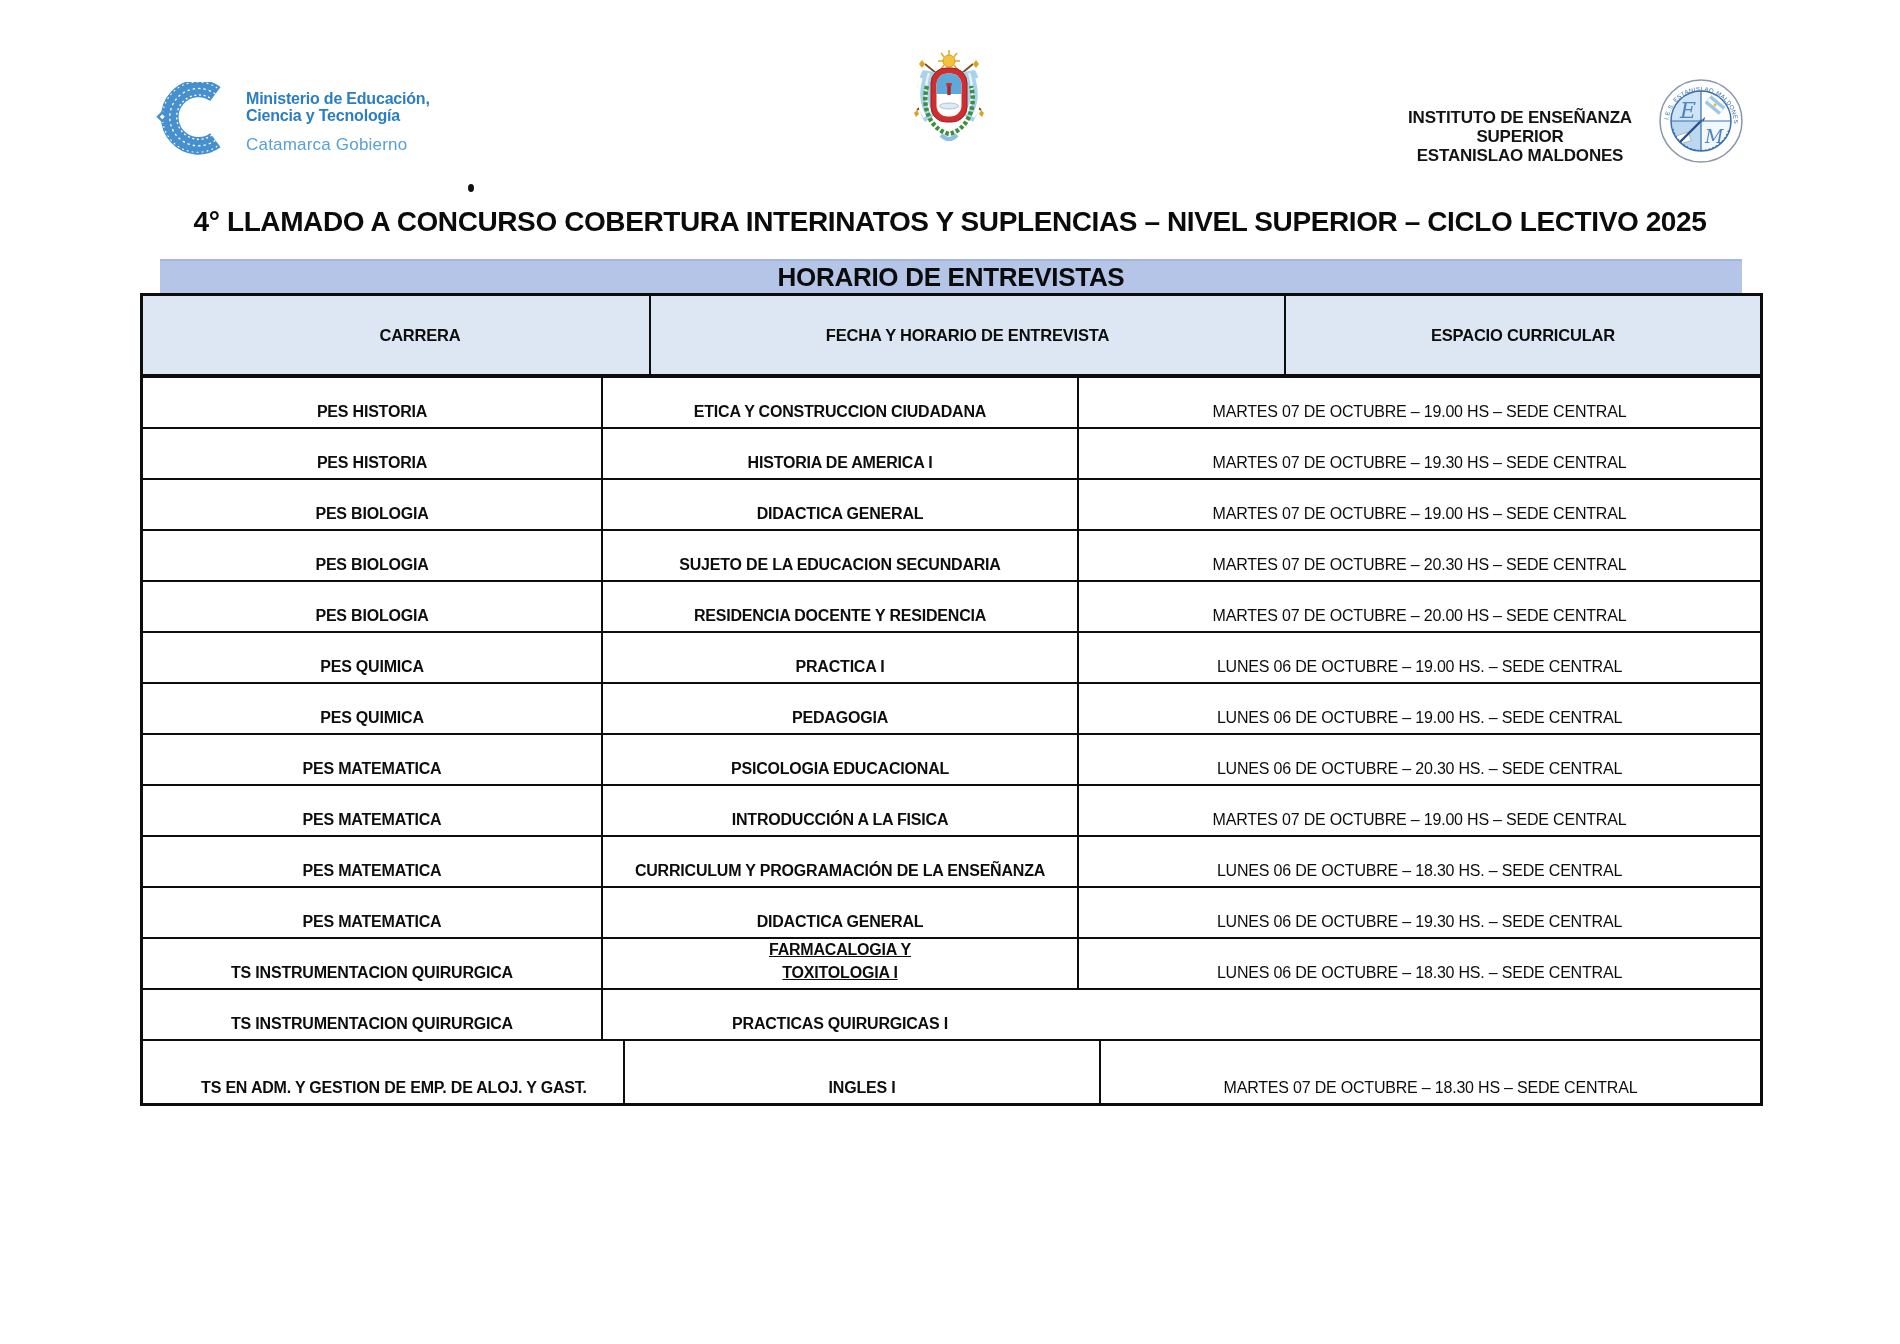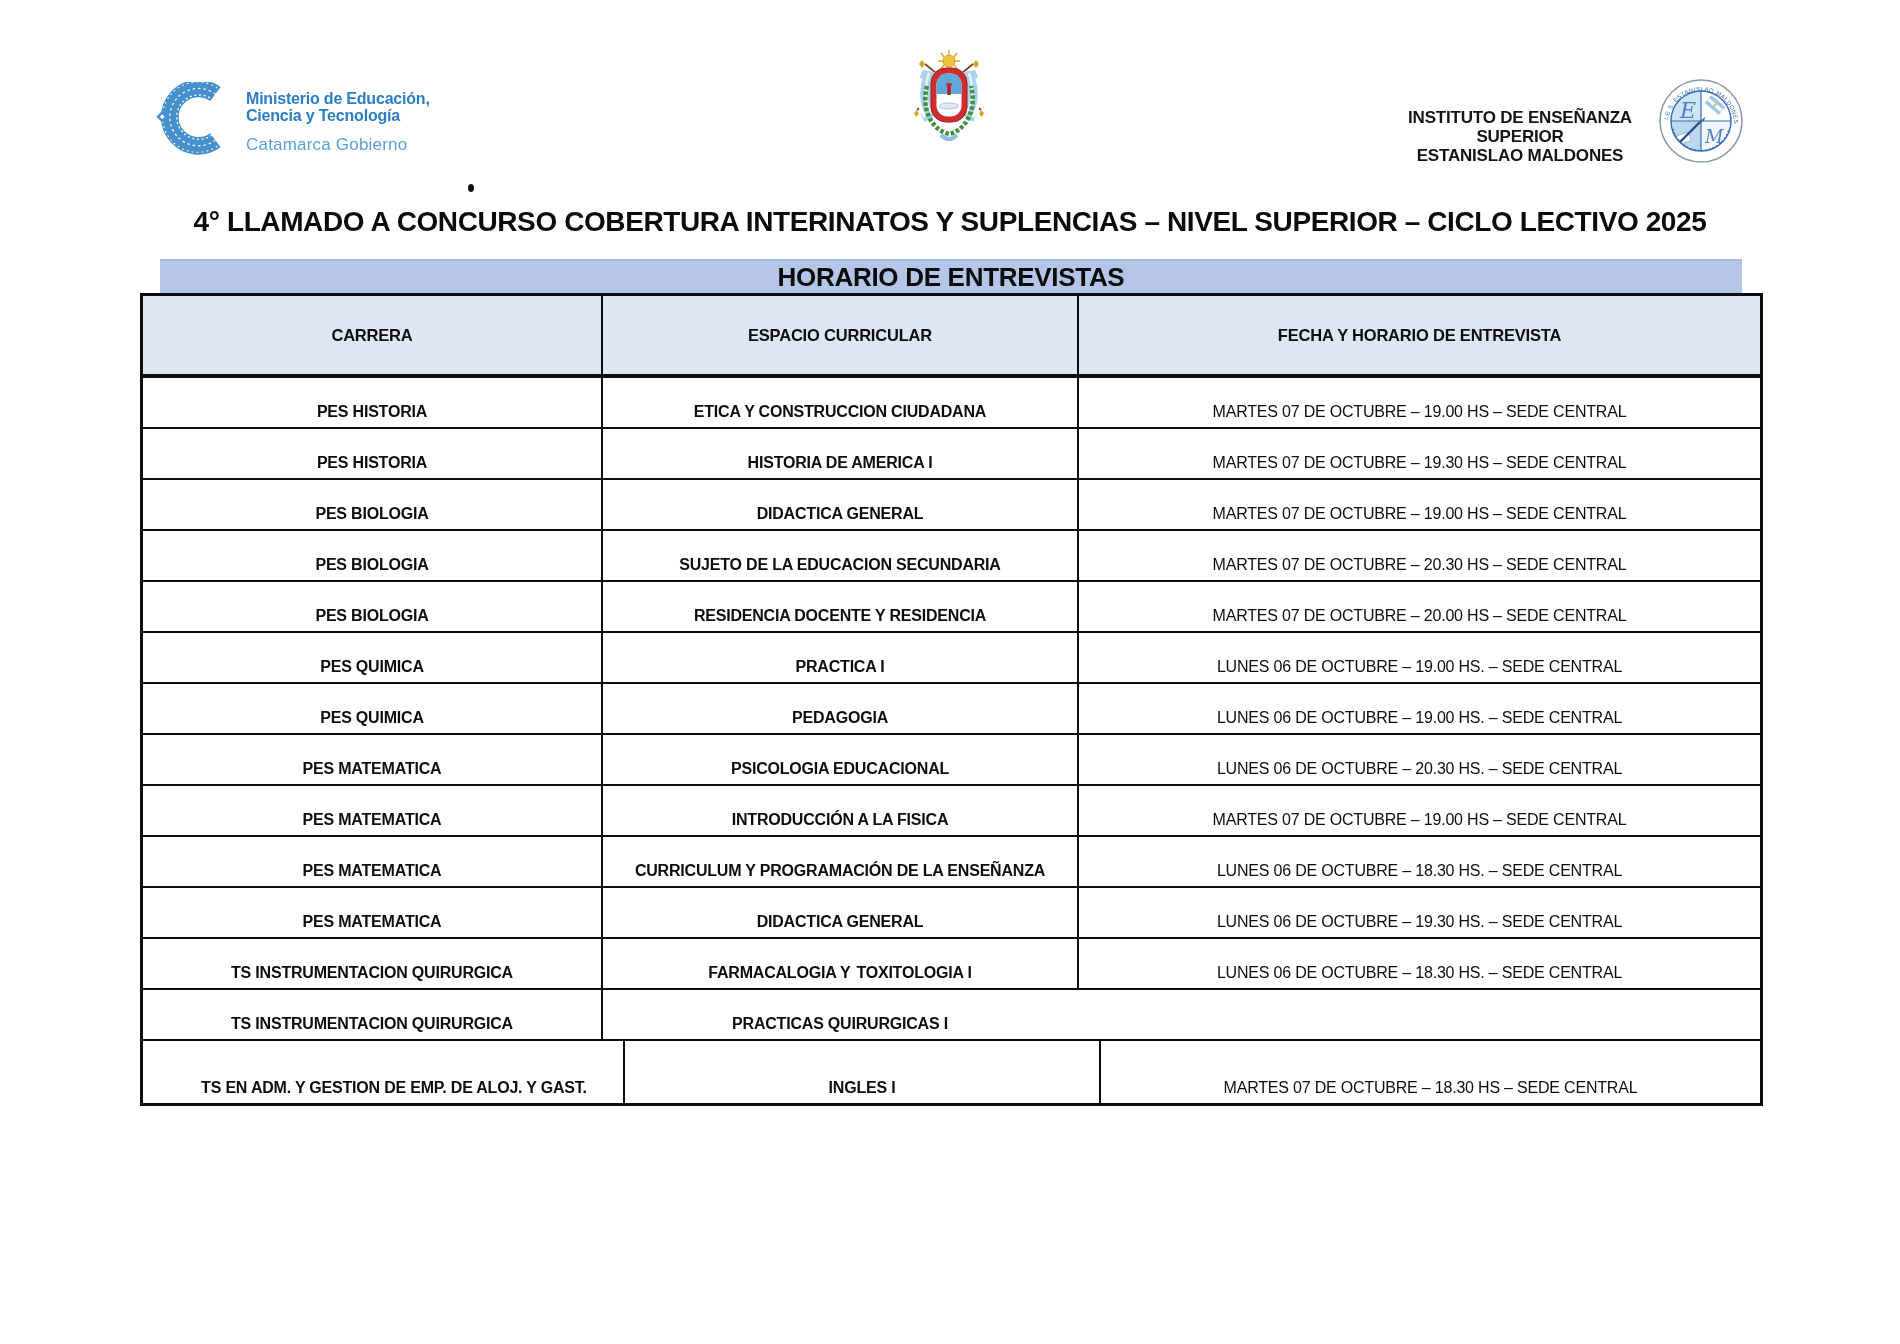--- a/index.html
+++ b/index.html
@@ -27,34 +27,34 @@
   
   .doc-title{position:absolute;top:206px;left:0;width:100%;text-align:center;
     font-size:28px;font-weight:700;letter-spacing:-0.4px;color:#0b0b0b;white-space:nowrap;}
   
   .content{position:absolute;left:140px;top:259px;width:1623px;}
   .banner{margin-left:20px;width:1582px;height:34px;background:var(--banner-bg);
     display:flex;align-items:center;justify-content:center;
     font-size:26px;font-weight:700;letter-spacing:-0.3px;color:#0b0b0b;box-sizing:border-box;
     border-top:2px solid #a6b8dd;}
   .sched-table{width:1623px;border:3px solid var(--border-black);box-sizing:border-box;background:#fff;}
-  .thead{display:flex;height:78px;background:var(--header-row-bg);border-bottom:4px solid var(--border-black);}
+  .thead{display:flex;height:78px;background:var(--header-row-bg);border-bottom:4px solid var(--border-black);padding-left:48px;}
   .th{display:flex;align-items:center;justify-content:center;font-weight:700;font-size:16.5px;letter-spacing:-0.2px;text-align:center;}
   .c1{width:458px;box-sizing:border-box;}
   .c2{width:476px;box-sizing:border-box;}
   .c3{flex:1;box-sizing:border-box;}
   .th+.th, .td+.td{border-left:2.5px solid var(--border-black);}
   .row{display:flex;height:49px;border-top:2.5px solid var(--border-black);}
   .row.first{border-top:none;}
   .row.tall{height:62px;padding-left:22px;}
   .td{display:flex;align-items:flex-end;justify-content:center;padding-bottom:7px;
       font-size:16px;letter-spacing:-0.2px;text-align:center;line-height:17px;}
   .td.bold{font-weight:700;}
   .td.fecha{font-weight:400;}
-  .lines{display:flex;flex-direction:row;gap:6px;align-items:center;}
+  .lines{display:flex;flex-direction:column;gap:6px;align-items:center;text-decoration:underline;}
 </style>
 </head>
 <body>
 
 <div class="ministry">
   <span>
     <svg width="80" height="74" viewBox="0 0 86 80">
       <path d="M 64,13 A 31,31 0 1 0 64,63" fill="none" stroke="#4690cd" stroke-width="19"></path>
       <path d="M 62,20 A 24,24 0 1 0 62,56" fill="none" stroke="#ffffff" stroke-width="1.4" stroke-dasharray="2.2 2.8"></path>
       <path d="M 64,13 A 31,31 0 1 0 64,63" fill="none" stroke="#ffffff" stroke-width="1.4" stroke-dasharray="2.6 3.2"></path>
@@ -155,22 +155,22 @@
 <div class="stray-dot"></div>
 
 <div class="doc-title">4° LLAMADO A CONCURSO COBERTURA INTERINATOS Y SUPLENCIAS – NIVEL SUPERIOR – CICLO LECTIVO 2025</div>
 
 <div class="content">
   <div class="banner">HORARIO DE ENTREVISTAS</div>
 
   <div class="sched-table">
     <div class="thead">
       <div class="th c1">CARRERA</div>
+      <div class="th c3">FECHA Y HORARIO DE ENTREVISTA</div>
       <div class="th c2">ESPACIO CURRICULAR</div>
-      <div class="th c3">FECHA Y HORARIO DE ENTREVISTA</div>
     </div>
 
     <div class="row first">
       <div class="td c1 bold">
           <span>PES HISTORIA</span>
         </div>
       <div class="td c2 bold">
           <span>ETICA Y CONSTRUCCION CIUDADANA</span>
         </div>
       <div class="td c3 fecha">

